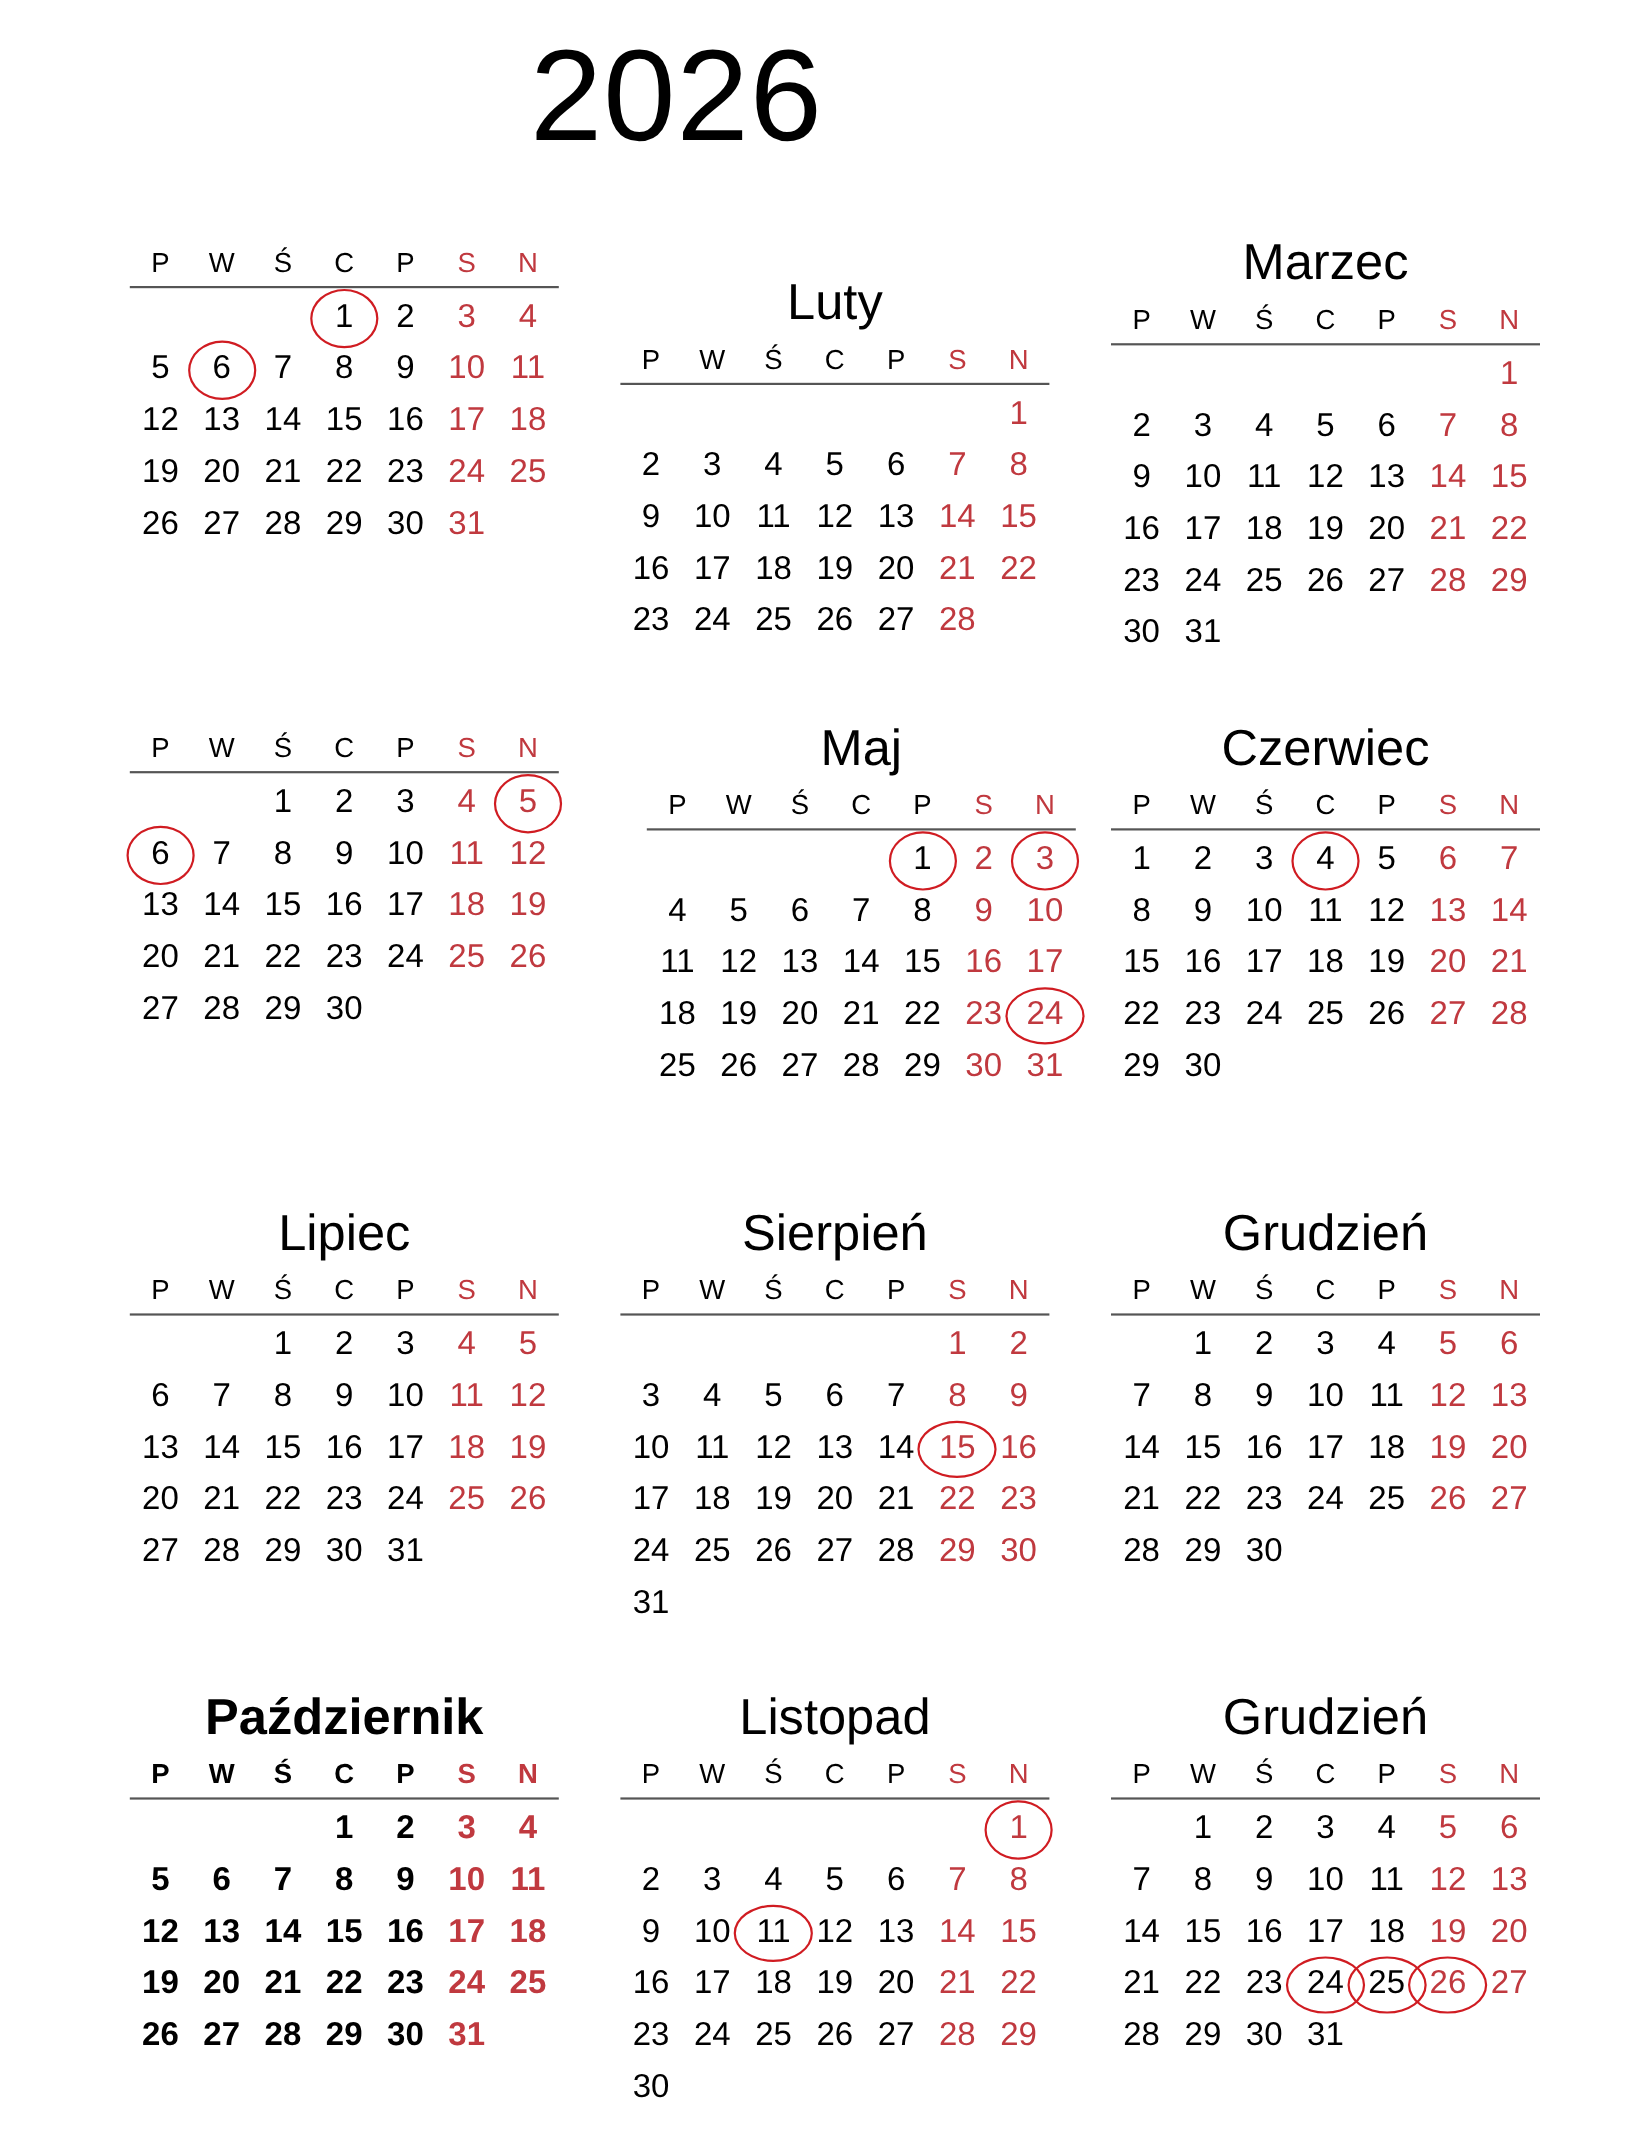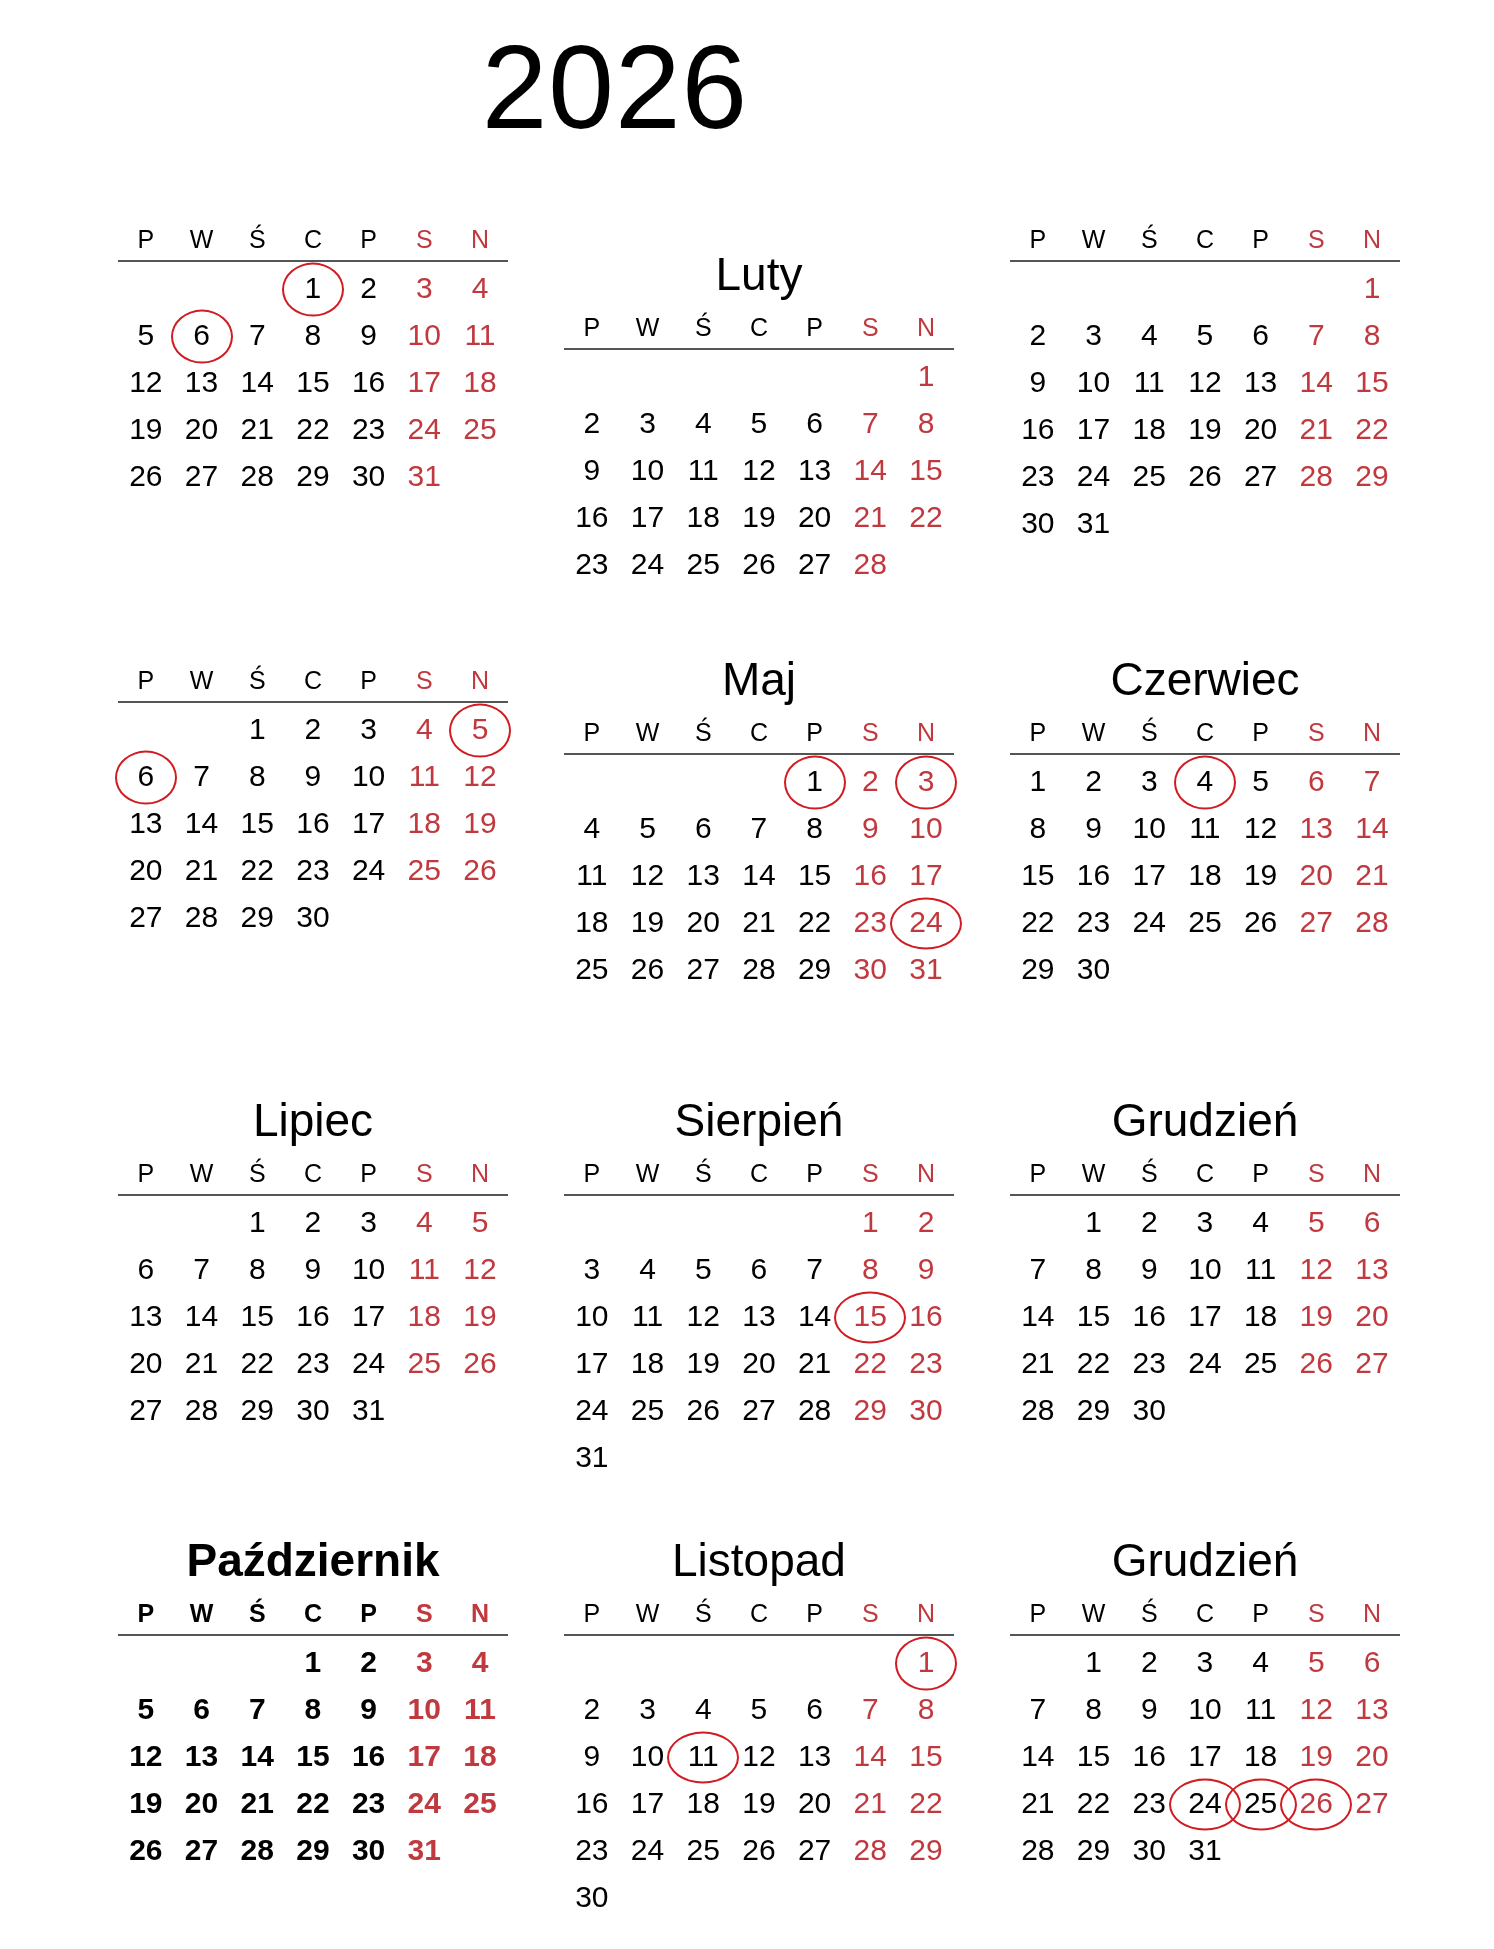--- a/index.html
+++ b/index.html
@@ -112,20 +112,21 @@
         <div class="day red">22</div>
         <div class="day">23</div>
         <div class="day">24</div>
         <div class="day">25</div>
         <div class="day">26</div>
         <div class="day">27</div>
         <div class="day red">28</div>
       </div>
     </div>
     <div class="month" style="left: 1010px; top: 212px;">
+      <div class="month-title">Marzec</div>
       <div class="dow-row">
         <div class="dow">P</div>
         <div class="dow">W</div>
         <div class="dow">Ś</div>
         <div class="dow">C</div>
         <div class="dow">P</div>
         <div class="dow red">S</div>
         <div class="dow red">N</div>
       </div>
       <div class="rule"></div>
@@ -208,21 +209,21 @@
         <div class="day">23</div>
         <div class="day">24</div>
         <div class="day red">25</div>
         <div class="day red">26</div>
         <div class="day">27</div>
         <div class="day">28</div>
         <div class="day">29</div>
         <div class="day">30</div>
       </div>
     </div>
-    <div class="month" style="left: 564px; top: 653px;">
+    <div class="month" style="left: 588px; top: 653px;">
       <div class="month-title">Maj</div>
       <div class="dow-row">
         <div class="dow">P</div>
         <div class="dow">W</div>
         <div class="dow">Ś</div>
         <div class="dow">C</div>
         <div class="dow">P</div>
         <div class="dow red">S</div>
         <div class="dow red">N</div>
       </div>

